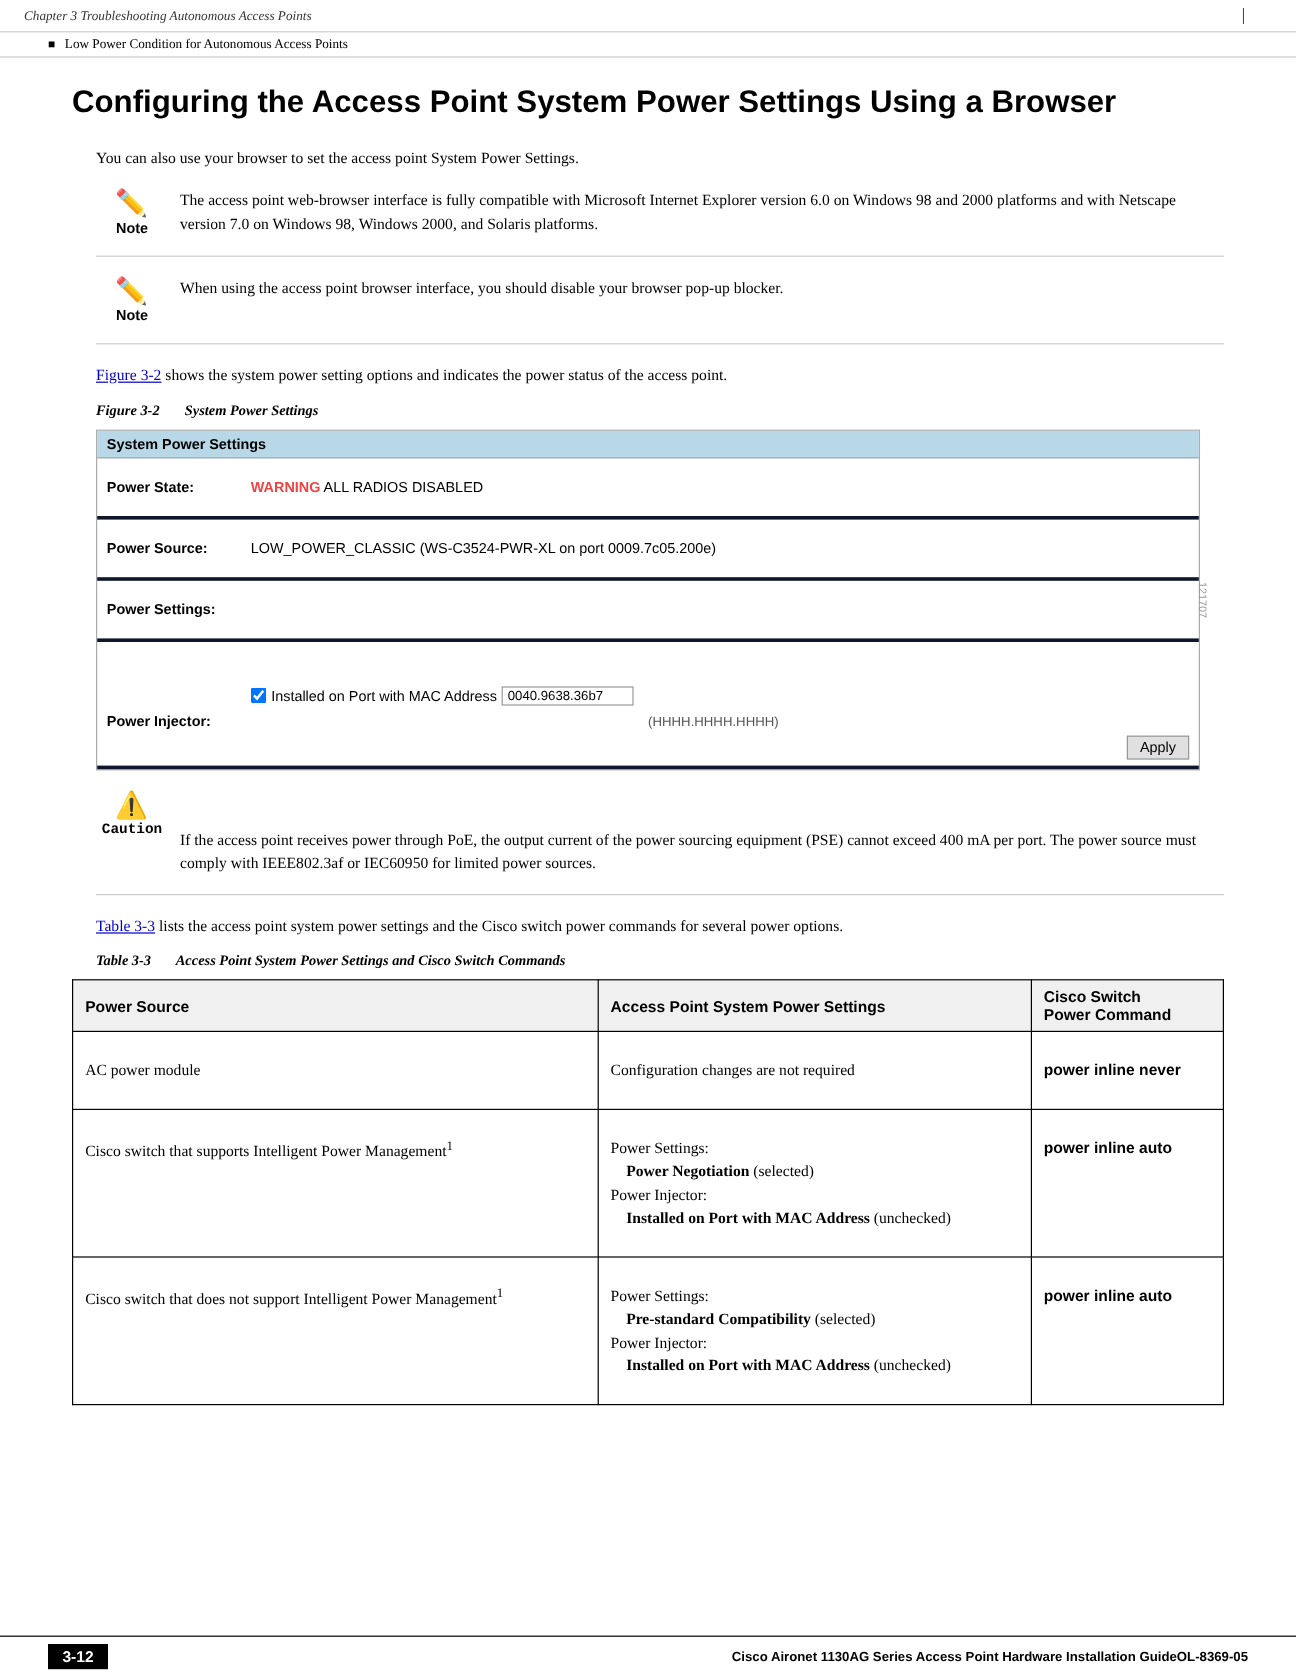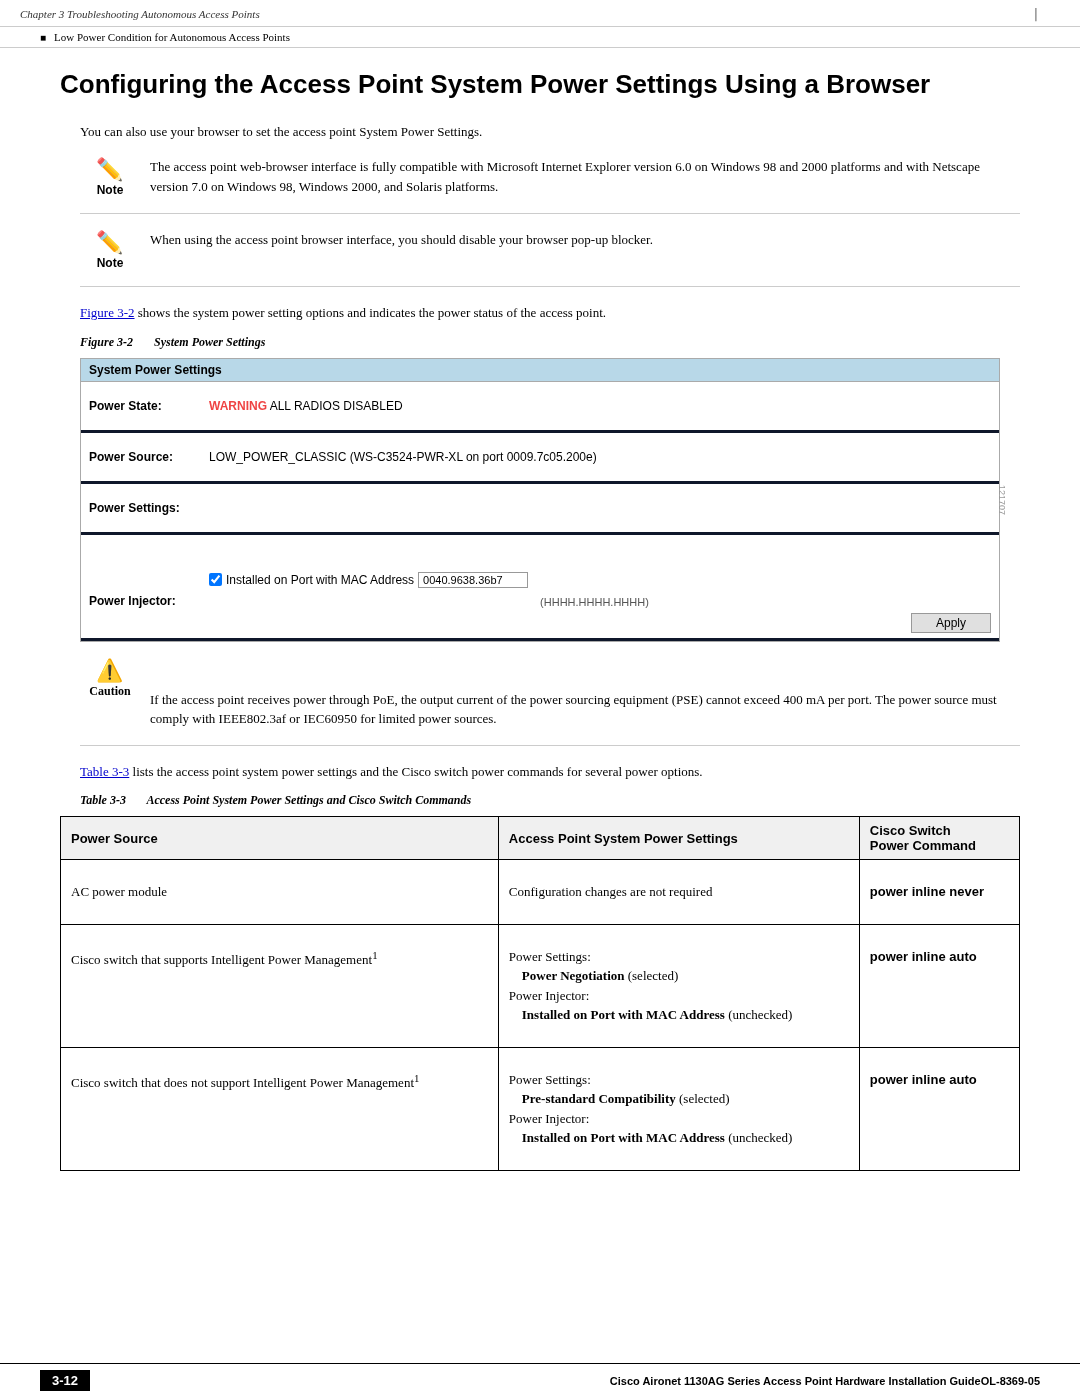--- a/index.html
+++ b/index.html
@@ -95,21 +95,21 @@
     .caution-icon-col {
       display: flex;
       flex-direction: column;
       align-items: center;
       min-width: 60px;
       margin-right: 10px;
     }
     .caution-label {
       font-weight: bold;
       font-size: 12px;
-      font-family: Liberation Serif, serif;
+      font-family: Liberation Mono, monospace;
     }
     .caution-text {
       font-size: 13px;
       line-height: 1.5;
       flex: 1;
       margin-top: 32px;
     }
 
     
     .figure-label {
@@ -153,21 +153,21 @@
       font-size: 12px;
       flex: 1;
     }
     .warning-text { color: #ef4444; font-weight: bold; }
     .apply-btn {
       position: absolute;
       right: 8px;
       bottom: 8px;
       background: #e0e0e0;
       border: 1px solid #999;
-      padding: 2px 24px;
+      padding: 2px 10px;
       font-size: 12px;
       cursor: pointer;
       font-family: Arial, sans-serif;
     }
     .figure-watermark {
       position: absolute;
       right: -18px;
       top: 50%;
       transform: translateY(-50%) rotate(90deg);
       font-size: 9px;

